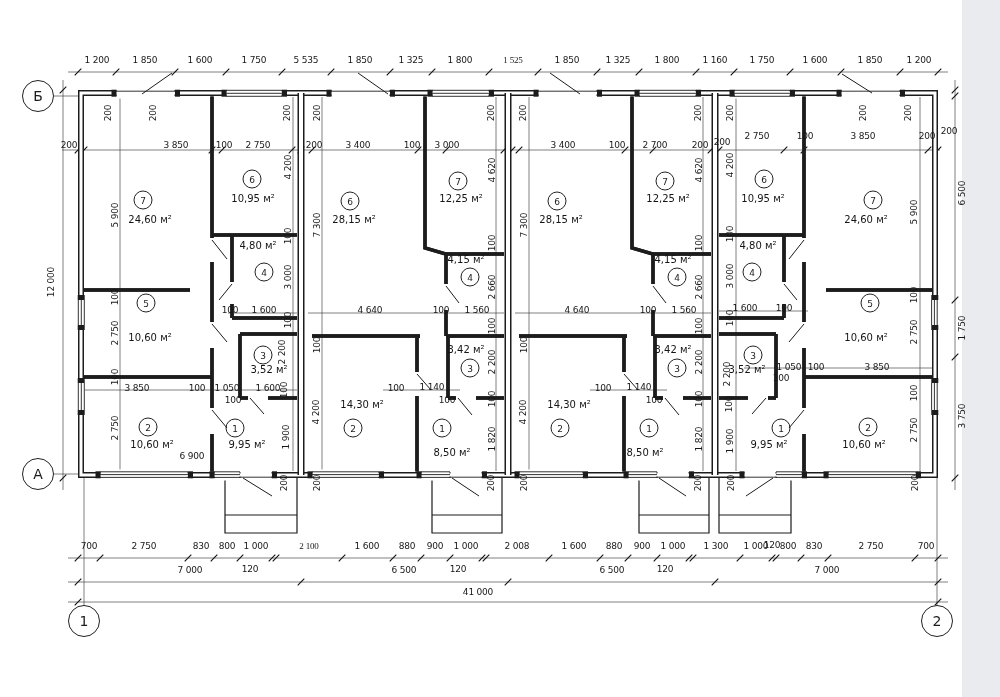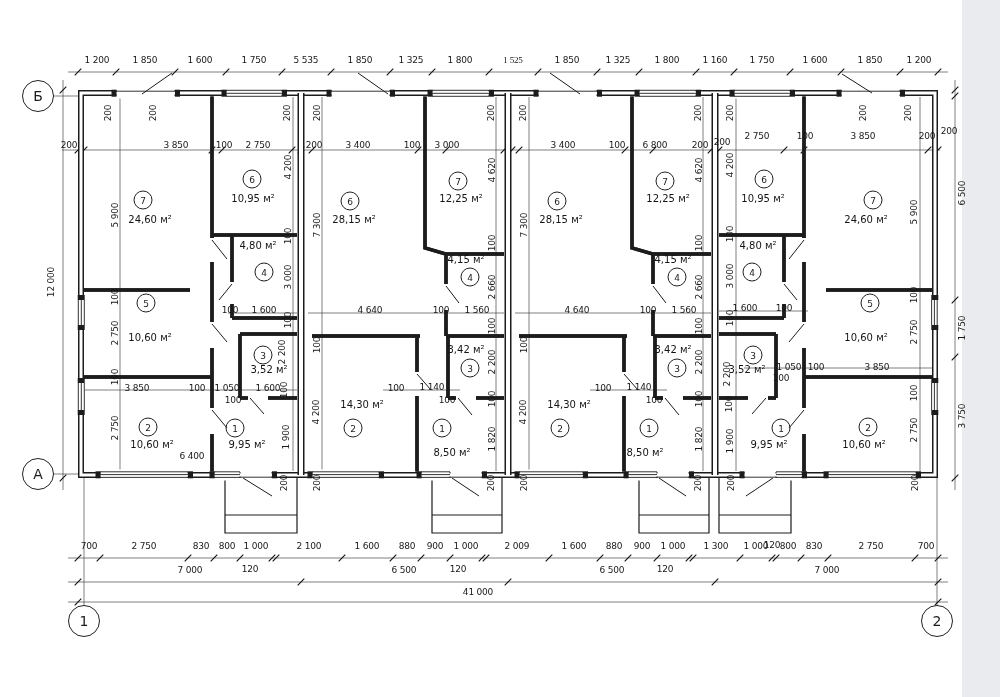--- a/index.html
+++ b/index.html
@@ -267,26 +267,26 @@
       <div class="dim" style="left: 715px; top: 60px;">1 160</div>
       <div class="dim" style="left: 762px; top: 60px;">1 750</div>
       <div class="dim" style="left: 815px; top: 60px;">1 600</div>
       <div class="dim" style="left: 870px; top: 60px;">1 850</div>
       <div class="dim" style="left: 919px; top: 60px;">1 200</div>
       <div class="dim" style="left: 89px; top: 546px;">700</div>
       <div class="dim" style="left: 144px; top: 546px;">2 750</div>
       <div class="dim" style="left: 201px; top: 546px;">830</div>
       <div class="dim" style="left: 227px; top: 546px;">800</div>
       <div class="dim" style="left: 256px; top: 546px;">1 000</div>
-      <div class="dim" style="left: 309px; top: 546px;">2 100</div>
+      <div class="dim" style="left: 309px; top: 546px; font-family: Liberation Serif, serif;">2 100</div>
       <div class="dim" style="left: 367px; top: 546px;">1 600</div>
       <div class="dim" style="left: 407px; top: 546px;">880</div>
       <div class="dim" style="left: 435px; top: 546px;">900</div>
       <div class="dim" style="left: 466px; top: 546px;">1 000</div>
-      <div class="dim" style="left: 517px; top: 546px;">2 009</div>
+      <div class="dim" style="left: 517px; top: 546px;">2 008</div>
       <div class="dim" style="left: 574px; top: 546px;">1 600</div>
       <div class="dim" style="left: 614px; top: 546px;">880</div>
       <div class="dim" style="left: 642px; top: 546px;">900</div>
       <div class="dim" style="left: 673px; top: 546px;">1 000</div>
       <div class="dim" style="left: 716px; top: 546px;">1 300</div>
       <div class="dim" style="left: 756px; top: 546px;">1 000</div>
       <div class="dim" style="left: 788px; top: 546px;">800</div>
       <div class="dim" style="left: 814px; top: 546px;">830</div>
       <div class="dim" style="left: 871px; top: 546px;">2 750</div>
       <div class="dim" style="left: 926px; top: 546px;">700</div>
@@ -307,21 +307,21 @@
       <div class="dim rot" style="left: 962px; top: 416px;">3 750</div>
       <div class="dim" style="left: 176px; top: 145px;">3 850</div>
       <div class="dim" style="left: 224px; top: 145px;">100</div>
       <div class="dim" style="left: 258px; top: 145px;">2 750</div>
       <div class="dim" style="left: 314px; top: 145px;">200</div>
       <div class="dim" style="left: 358px; top: 145px;">3 400</div>
       <div class="dim" style="left: 412px; top: 145px;">100</div>
       <div class="dim" style="left: 447px; top: 145px;">3 000</div>
       <div class="dim" style="left: 563px; top: 145px;">3 400</div>
       <div class="dim" style="left: 617px; top: 145px;">100</div>
-      <div class="dim" style="left: 655px; top: 145px;">6 800</div>
+      <div class="dim" style="left: 655px; top: 145px;">2 700</div>
       <div class="dim" style="left: 700px; top: 145px;">200</div>
       <div class="dim" style="left: 757px; top: 136px;">2 750</div>
       <div class="dim" style="left: 805px; top: 136px;">100</div>
       <div class="dim" style="left: 863px; top: 136px;">3 850</div>
       <div class="dim" style="left: 927px; top: 136px;">200</div>
       <div class="dim" style="left: 722px; top: 142px;">200</div>
       <div class="dim rot" style="left: 108px; top: 113px;">200</div>
       <div class="dim rot" style="left: 153px; top: 113px;">200</div>
       <div class="dim rot" style="left: 287px; top: 113px;">200</div>
       <div class="dim rot" style="left: 317px; top: 113px;">200</div>
@@ -350,21 +350,21 @@
       <div class="dim rot" style="left: 282px; top: 352px;">2 200</div>
       <div class="dim rot" style="left: 284px; top: 390px;">100</div>
       <div class="dim rot" style="left: 286px; top: 437px;">1 900</div>
       <div class="dim" style="left: 230px; top: 310px;">100</div>
       <div class="dim" style="left: 264px; top: 310px;">1 600</div>
       <div class="dim" style="left: 137px; top: 388px;">3 850</div>
       <div class="dim" style="left: 197px; top: 388px;">100</div>
       <div class="dim" style="left: 227px; top: 388px;">1 050</div>
       <div class="dim" style="left: 268px; top: 388px;">1 600</div>
       <div class="dim" style="left: 233px; top: 400px;">100</div>
-      <div class="dim" style="left: 192px; top: 456px;">6 400</div>
+      <div class="dim" style="left: 192px; top: 456px;">6 900</div>
       <div class="dim rot" style="left: 317px; top: 225px;">7 300</div>
       <div class="dim rot" style="left: 317px; top: 345px;">100</div>
       <div class="dim rot" style="left: 316px; top: 412px;">4 200</div>
       <div class="dim rot" style="left: 492px; top: 170px;">4 620</div>
       <div class="dim rot" style="left: 492px; top: 243px;">100</div>
       <div class="dim rot" style="left: 492px; top: 287px;">2 660</div>
       <div class="dim rot" style="left: 492px; top: 326px;">100</div>
       <div class="dim rot" style="left: 492px; top: 362px;">2 200</div>
       <div class="dim rot" style="left: 492px; top: 399px;">100</div>
       <div class="dim rot" style="left: 492px; top: 439px;">1 820</div>

